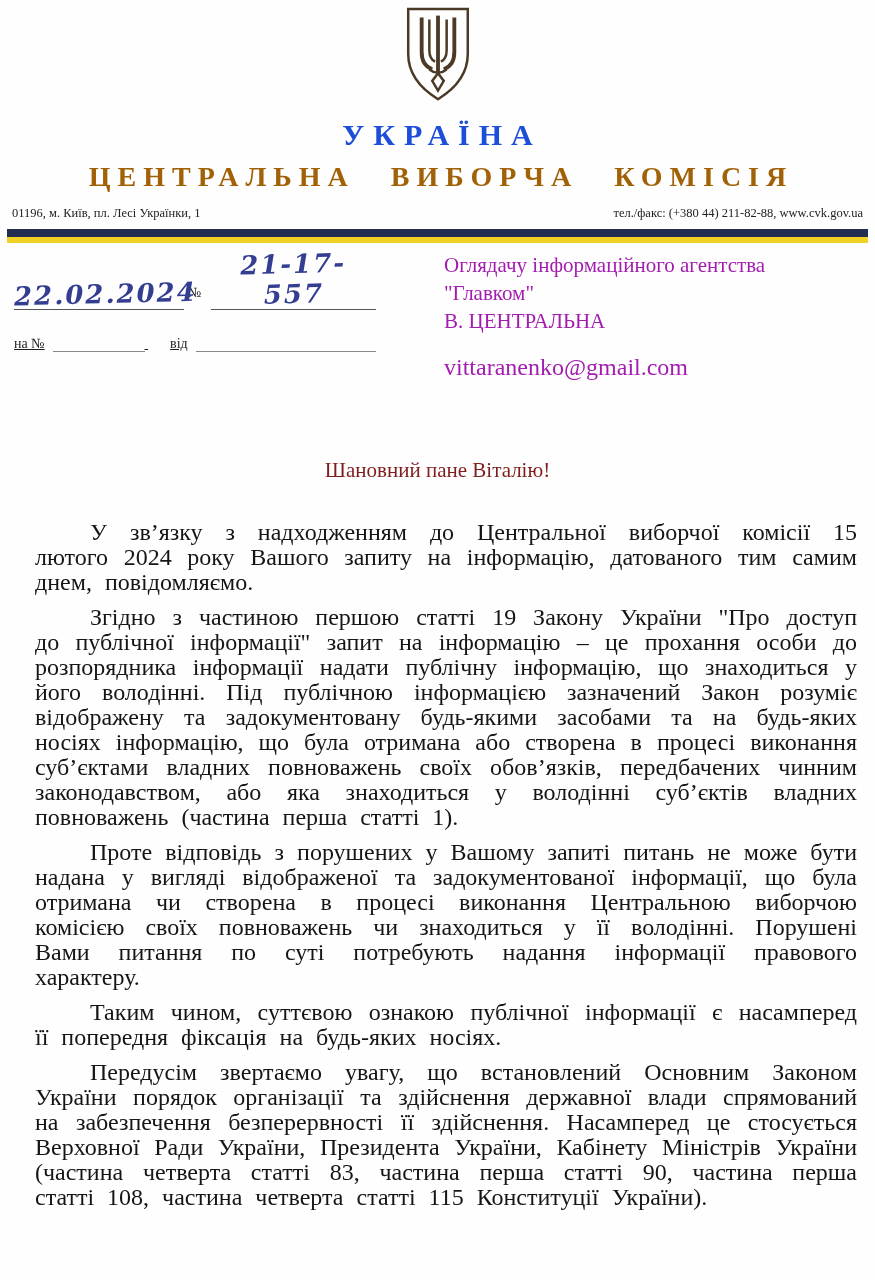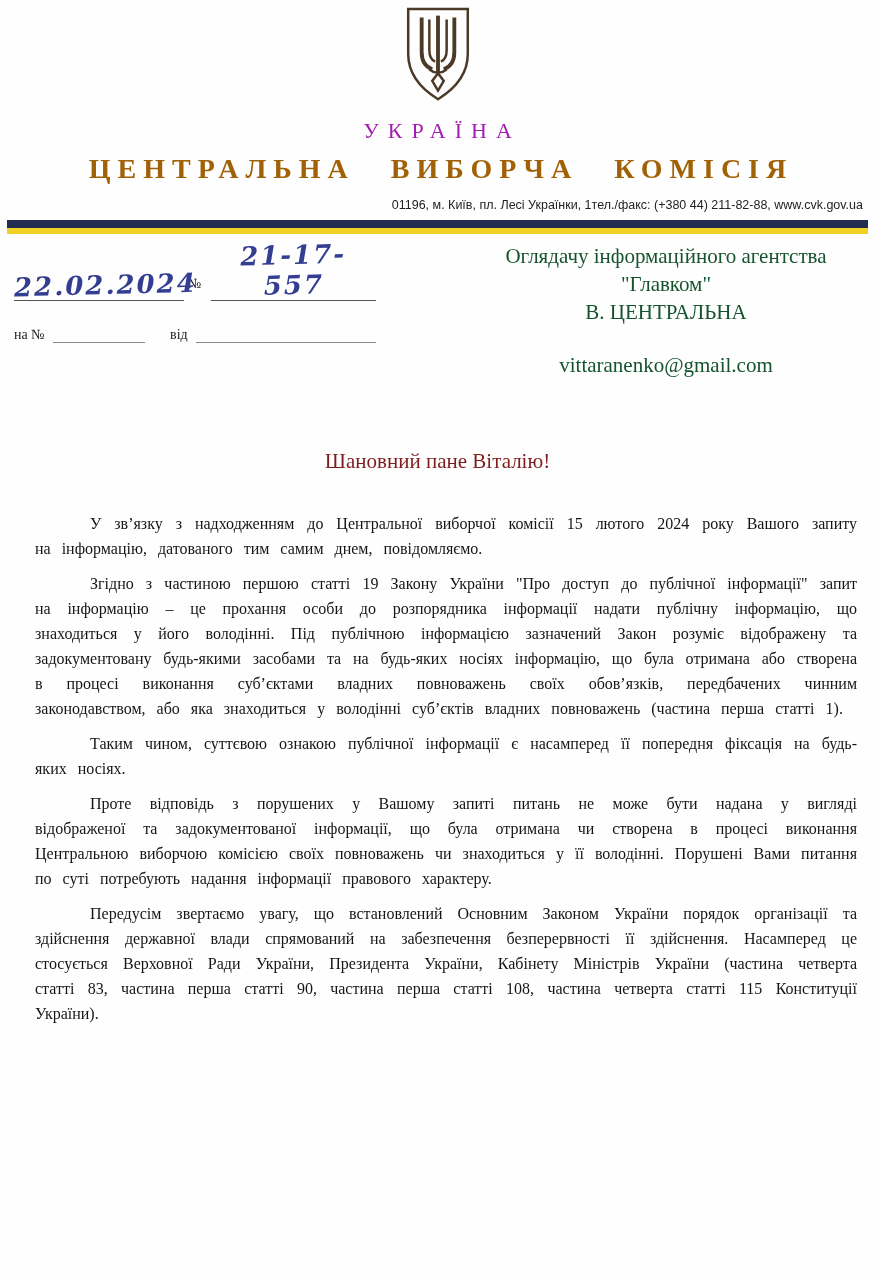--- a/index.html
+++ b/index.html
@@ -10,34 +10,34 @@
     background:#fefefe;
     font-family:"Liberation Serif", serif;
     color:#161616;
     overflow:hidden;
   }
   
   .letterhead{text-align:center;}
   .emblem{margin-top:6px;display:inline-block;}
   .country-name{
     margin-top:10px;
-    font-size:22px;font-weight:normal;
+    font-size:30px;font-weight:bold;
     letter-spacing:9px;text-indent:9px;
-    color:#a21caf;
+    color:#1d4ed8;
   }
   .org-name{
     margin-top:9px;
     font-size:28px;font-weight:bold;
     letter-spacing:7px;word-spacing:22px;text-indent:7px;
     color:#a16207;
   }
   .addr-row{
-    display:flex;justify-content:flex-end;
+    display:flex;justify-content:space-between;
     margin:13px 12px 0 12px;
-    font-family:Liberation Sans, sans-serif;
+    font-family:Liberation Serif, serif;
     font-size:12.5px;color:#222;
   }
   .flag-stripe{margin:8px 7px 0 7px;}
   .stripe-blue{height:8px;}
   .stripe-yellow{height:6px;}
   
   .ref-zone{position:relative;height:215px;}
   .ref-block{
     position:absolute;left:14px;top:6px;
     font-size:14px;color:#1c1c1c;
@@ -46,37 +46,37 @@
     font-family:"DejaVu Serif", serif;
     font-style:italic;font-weight:bold;
     font-size:26px;letter-spacing:2px;
     color:#333d91;
     display:inline-block;transform:rotate(-1.5deg);
   }
   .u-line{border-bottom:1.4px solid #555;display:inline-block;text-align:center;}
   .date-line{width:170px;padding-bottom:0px;}
   .num-line{width:165px;margin-left:6px;}
   .no-sign{font-size:14px;color:#1c1c1c;margin-left:4px;vertical-align:6px;}
-  .ref-row2{margin-top:26px;font-size:14px;}
+  .ref-row2{margin-top:26px;font-size:14px;text-decoration:underline;}
   .blank{border-bottom:1px solid #888;display:inline-block;height:14px;vertical-align:bottom;}
   .blank-short{width:92px;margin-left:8px;}
   .blank-long{width:180px;margin-left:8px;}
   .ref-row2 .from-label{margin-left:22px;}
   .recipient{
-    position:absolute;left:468px;top:8px;width:396px;
-    text-align:center;font-size:21px;line-height:28px;color:#14532d;
+    position:absolute;left:444px;top:8px;width:396px;
+    text-align:left;font-size:21px;line-height:28px;color:#a21caf;
   }
-  .recipient-email{margin-top:25px;font-size:21px;}
+  .recipient-email{margin-top:18px;font-size:24px;}
   
   .salutation{
     text-align:center;font-size:21px;color:#7f1d1d;
   }
   .letter-body{
     margin:37px 18px 0 35px;
-    font-size:16px;line-height:25px;
+    font-size:24px;line-height:25px;
     text-align:justify;
     word-spacing:7px;
     color:#151515;
   }
   .letter-body p{
     margin:0 0 10px 0;
     text-indent:55px;
   }
 </style>
 </head>
@@ -132,21 +132,21 @@
   </div>
 
   <div class="salutation">Шановний пане Віталію!</div>
 
   <div class="letter-body">
 
       <p>У зв’язку з надходженням до Центральної виборчої комісії 15 лютого 2024 року Вашого запиту на інформацію, датованого тим самим днем, повідомляємо.</p>
 
       <p>Згідно з частиною першою статті 19 Закону України "Про доступ до публічної інформації" запит на інформацію – це прохання особи до розпорядника інформації надати публічну інформацію, що знаходиться у його володінні. Під публічною інформацією зазначений Закон розуміє відображену та задокументовану будь-якими засобами та на будь-яких носіях інформацію, що була отримана або створена в процесі виконання суб’єктами владних повноважень своїх обов’язків, передбачених чинним законодавством, або яка знаходиться у володінні суб’єктів владних повноважень (частина перша статті 1).</p>
 
+      <p>Проте відповідь з порушених у Вашому запиті питань не може бути надана у вигляді відображеної та задокументованої інформації, що була отримана чи створена в процесі виконання Центральною виборчою комісією своїх повноважень чи знаходиться у її володінні. Порушені Вами питання по суті потребують надання інформації правового характеру.</p>
+
       <p>Таким чином, суттєвою ознакою публічної інформації є насамперед її попередня фіксація на будь-яких носіях.</p>
-
-      <p>Проте відповідь з порушених у Вашому запиті питань не може бути надана у вигляді відображеної та задокументованої інформації, що була отримана чи створена в процесі виконання Центральною виборчою комісією своїх повноважень чи знаходиться у її володінні. Порушені Вами питання по суті потребують надання інформації правового характеру.</p>
 
 
       <p>Передусім звертаємо увагу, що встановлений Основним Законом України порядок організації та здійснення державної влади спрямований на забезпечення безперервності її здійснення. Насамперед це стосується Верховної Ради України, Президента України, Кабінету Міністрів України (частина четверта статті 83, частина перша статті 90, частина перша статті 108, частина четверта статті 115 Конституції України).</p>
     </div>
 
 </div>
 
 </body></html>

